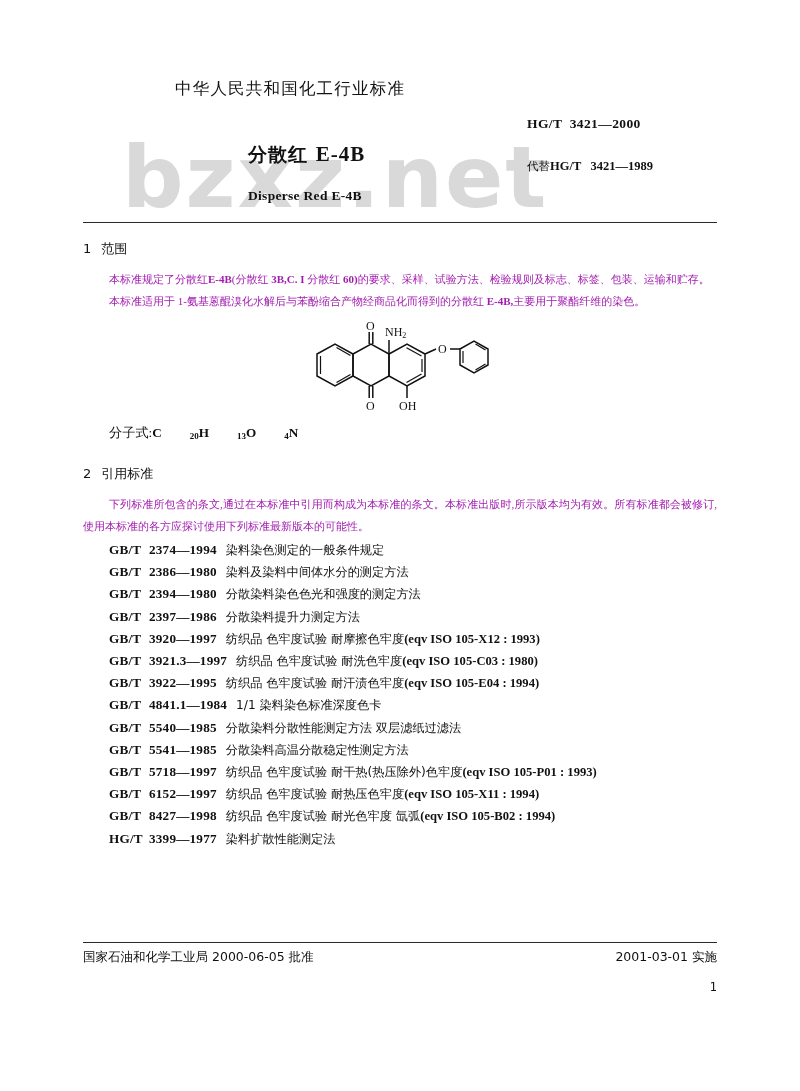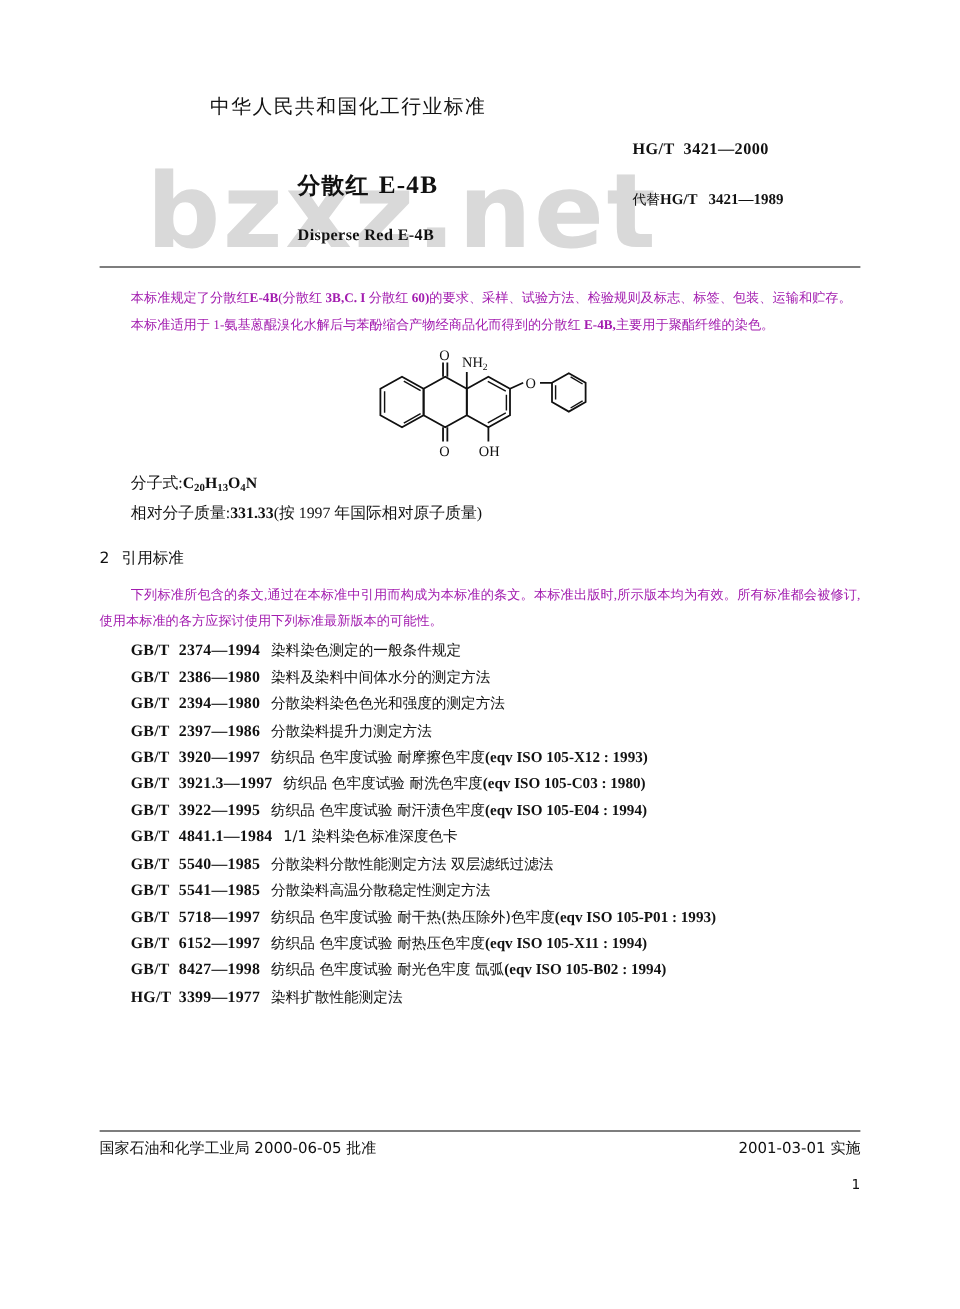--- a/index.html
+++ b/index.html
@@ -150,21 +150,21 @@
     margin: 6px 0 2px 0;
     text-align: center;
   }
   .formula-line {
     text-indent: 26px;
     margin: 0;
     font-size: 13.2px;
     line-height: 22px;
   }
   .formula-line b { font-weight: bold; }
-  sub { font-size: 9px; vertical-align: -2px; }
+  sub { font-size: 9px; vertical-align: -2px; margin-left: 28px; }
 
   
   .std-list {
     margin: 2px 0 0 0;
     padding: 0;
     list-style: none;
   }
   .std-item {
     display: block;
     margin-left: 26px;
@@ -247,20 +247,23 @@
       <div class="std-no-block">
         <div class="std-no">HG/T  3421—2000</div>
         <div class="replaces"><span>代替</span><b>HG/T   3421—1989</b></div>
       </div>
     </div>
 
     <div class="rule-top"></div>
 
     <div class="body-area">
 
+      <div class="sec-head">
+        <span class="num">1</span><span>范围</span>
+      </div>
 
       <p class="para"><span>本标准规定了分散红</span><b>E-4B</b><span>(分散红 </span><b>3B,C. I</b><span> 分散红 </span><b>60)</b><span>的要求、采样、试验方法、检验规则及标志、标签、包装、运输和贮存。</span></p>
 
       <p class="para"><span>本标准适用于 1-氨基蒽醌溴化水解后与苯酚缩合产物经商品化而得到的分散红 </span><b>E-4B,</b><span>主要用于聚酯纤维的染色。</span></p>
 
 
       <div class="structure">
         <svg width="210" height="96" viewBox="0 0 210 96">
           <g stroke="#111" stroke-width="1.5" fill="none">
 
@@ -299,21 +302,20 @@
             <text x="71" y="92">O</text>
             <text x="90" y="18">NH<tspan font-size="8" dy="2">2</tspan></text>
             <text x="143" y="35">O</text>
             <text x="104" y="92">OH</text>
           </g>
         </svg>
       </div>
 
       <p class="formula-line"><span>分子式:</span><b><span>C</span><sub>20</sub><span>H</span><sub>13</sub><span>O</span><sub>4</sub><span>N</span></b></p>
 
-      <p class="formula-line"><span>相对分子质量:</span><b>331.33</b><span>(按 1997 年国际相对原子质量)</span></p>
 
       <div class="sec-head" style="margin-top:16px">
         <span class="num">2</span><span>引用标准</span>
       </div>
 
       <p class="para">下列标准所包含的条文,通过在本标准中引用而构成为本标准的条文。本标准出版时,所示版本均为有效。所有标准都会被修订,使用本标准的各方应探讨使用下列标准最新版本的可能性。</p>
 
       <div class="std-list">
         <span class="std-item"><span class="code"><span class="prefix">GB/T</span><span class="numpart">2374—1994</span></span><span class="desc">染料染色测定的一般条件规定</span><span class="iso"></span></span>
 

